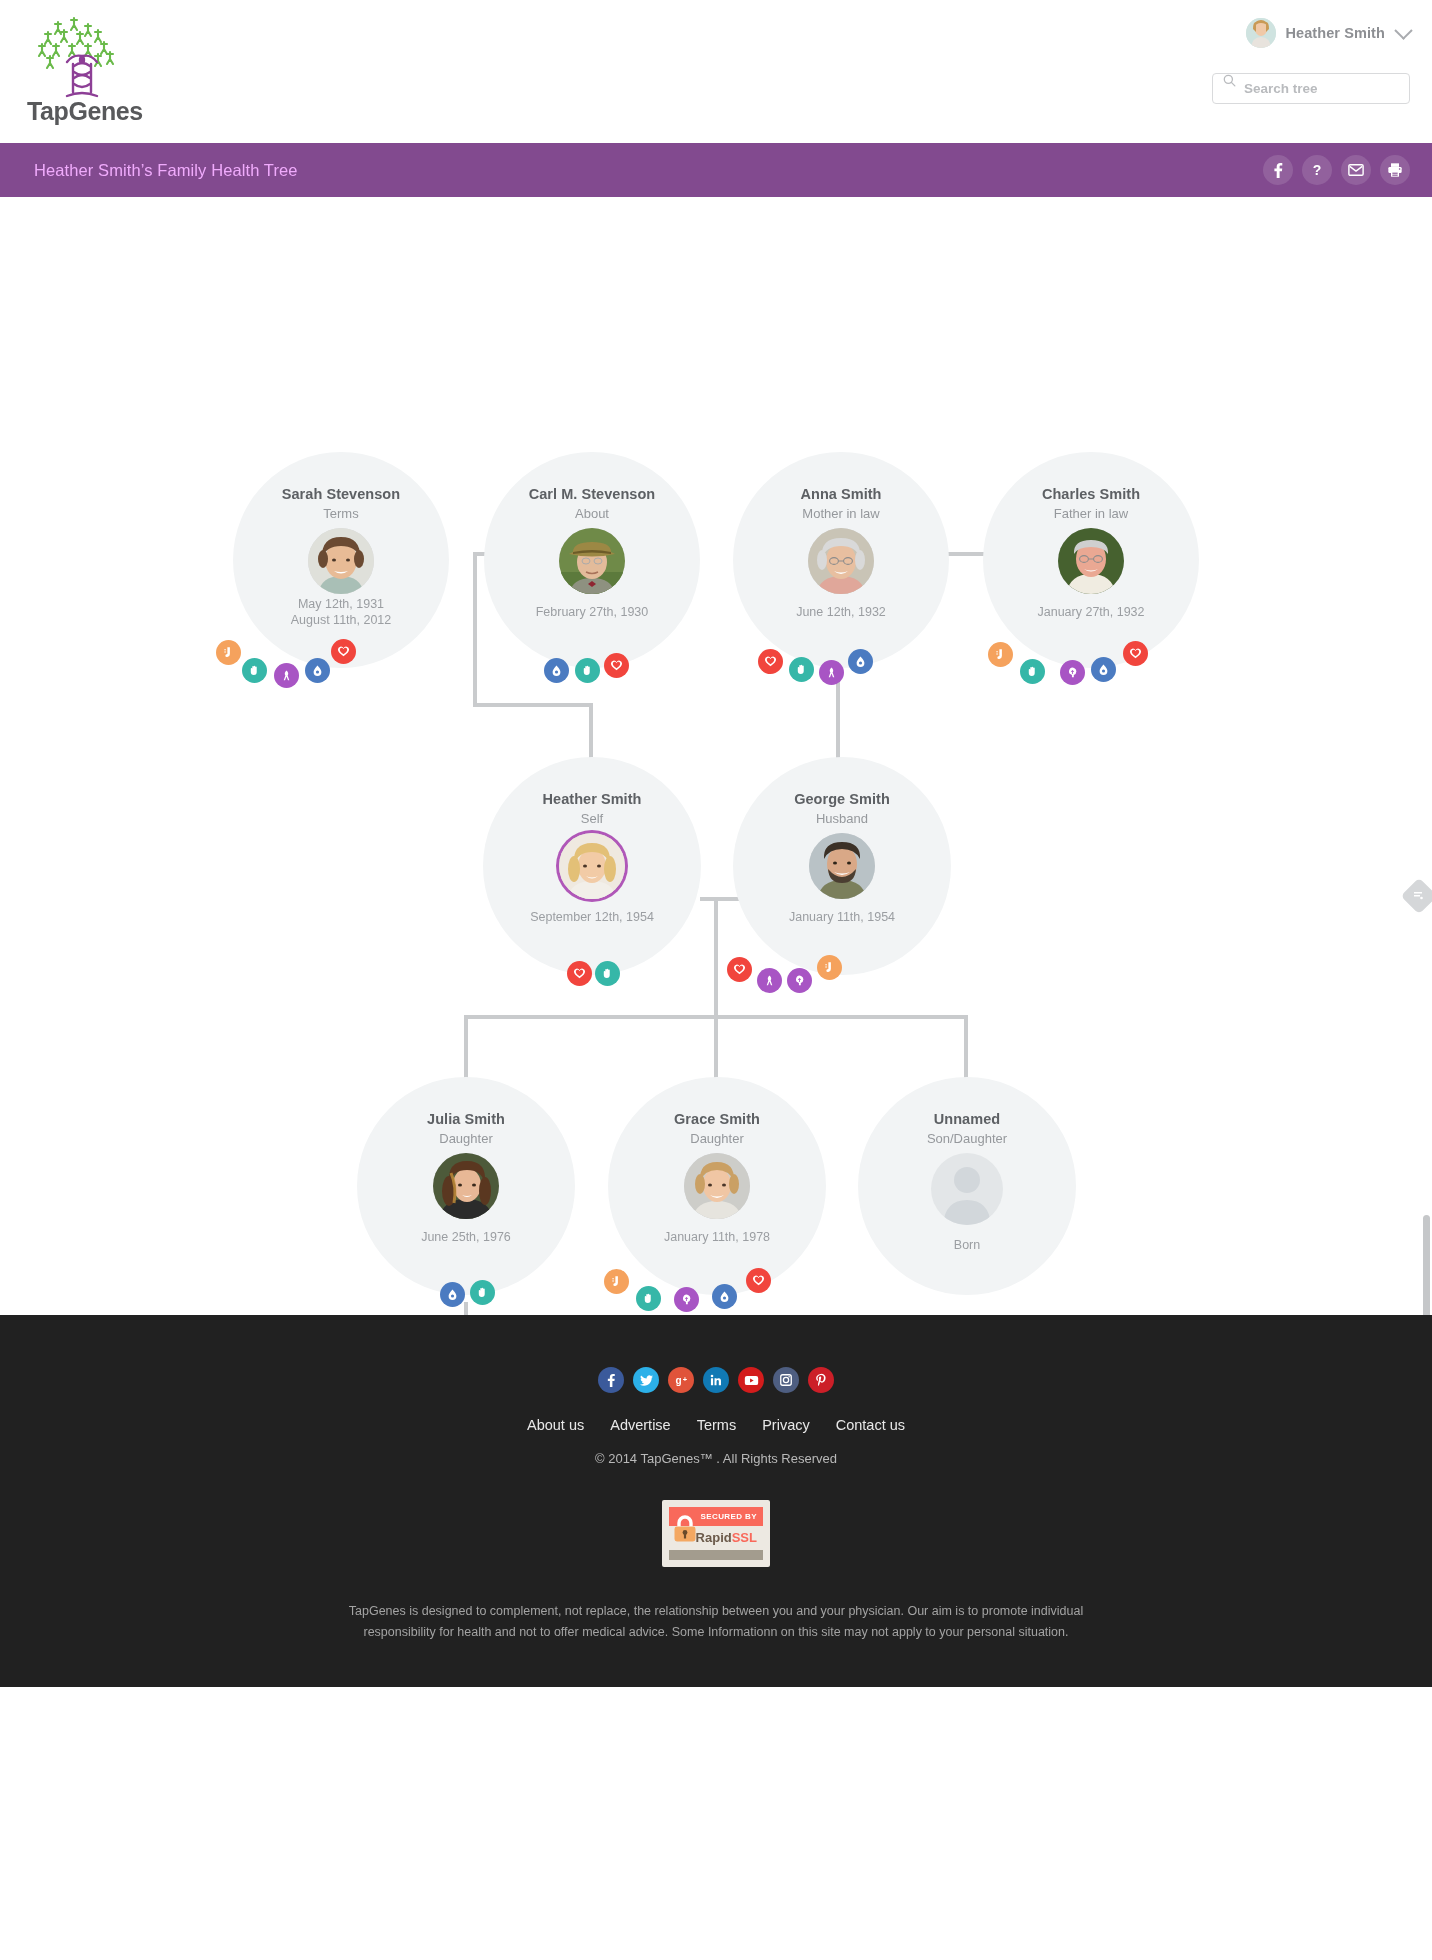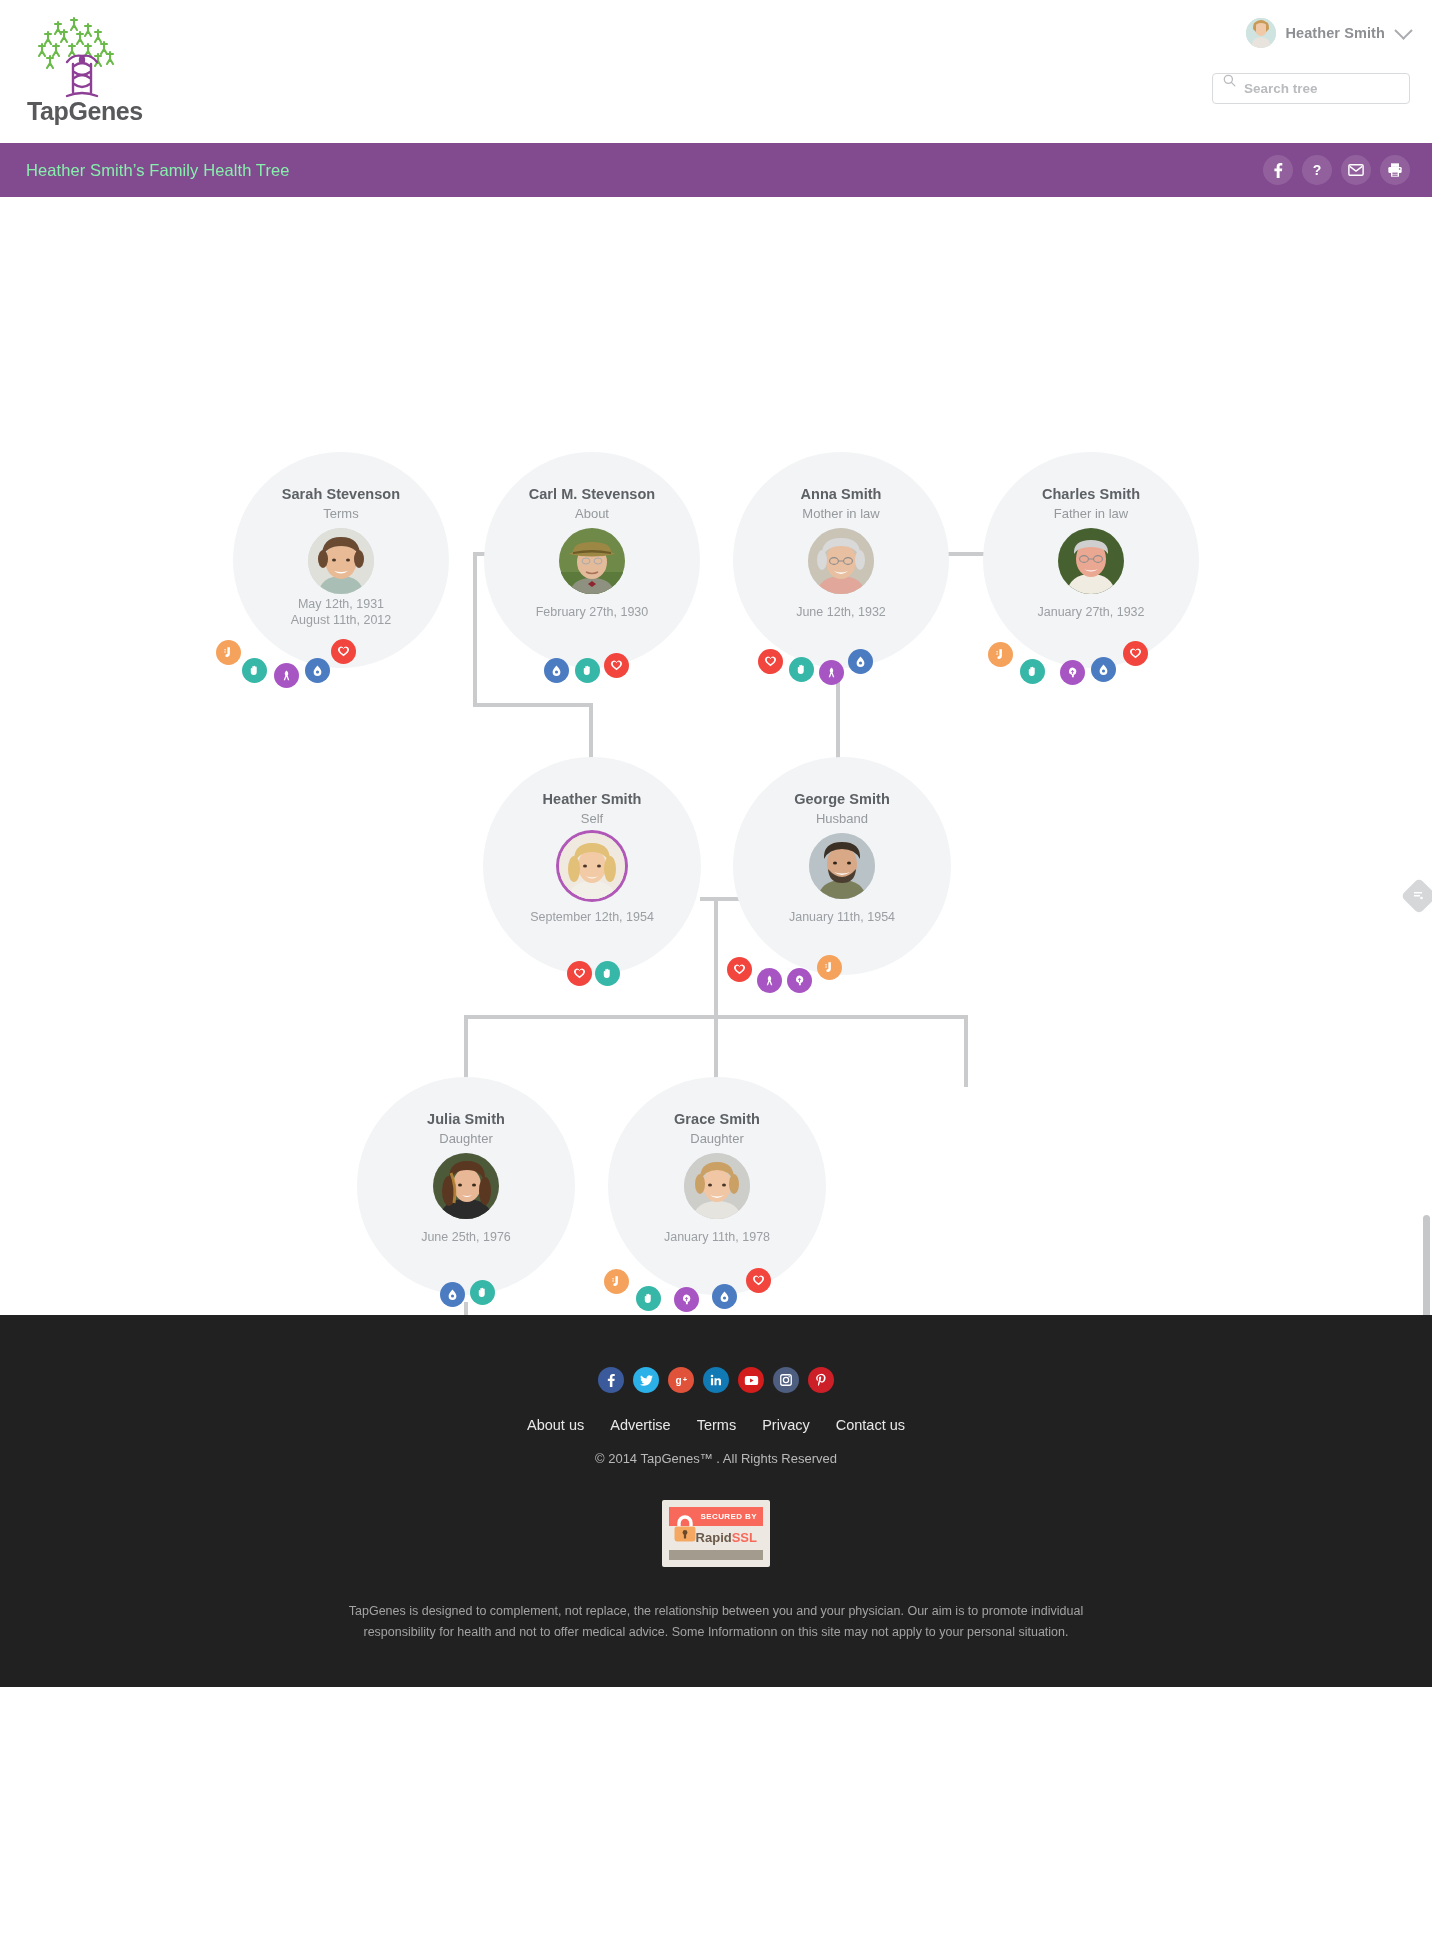--- a/index.html
+++ b/index.html
@@ -94,23 +94,24 @@
   
   .banner {
     height: 54px;
     background: #824a8f;
     display: flex;
     align-items: center;
     justify-content: space-between;
     padding: 0 22px 0 26px;
   }
   .banner-title {
-    color: #86efac;
+    color: #f0abfc;
     font-size: 16.5px;
     letter-spacing: 0.1px;
+    margin-left: 8px;
   }
   .banner-actions { display: flex; gap: 9px; align-items: center; }
   .banner-btn {
     width: 30px; height: 30px;
     border-radius: 50%;
     background: rgba(255,255,255,0.13);
     display: flex; align-items: center; justify-content: center;
     cursor: pointer;
   }
   .banner-btn svg { display: block; }
@@ -828,20 +829,33 @@
       </div>
       <div class="badge c-heart" style="left:138px; top:-5px;">
         <svg width="13" height="13" viewBox="0 0 14 14">
             <path d="M7 12 Q1 8 1 4.8 A3.2 3.2 0 017 3.4 A3.2 3.2 0 0113 4.8 Q13 8 7 12 Z" fill="#fff"></path>
             <path d="M7 10 Q3 7.4 3 5.2 A2 2 0 017 4.6 A2 2 0 0111 5.2 Q11 7.4 7 10 Z" fill="#f1453d"></path>
           </svg>
       </div>
     </div>
   </div>
 
+  <div class="node mid" style="left:858px; top:880px;">
+    <div class="node-name">Unnamed</div>
+    <div class="node-rel">Son/Daughter</div>
+    <div class="node-photo empty">
+      <svg width="72" height="72" viewBox="0 0 72 72">
+        <circle cx="36" cy="27" r="13" fill="#d2d7db"></circle>
+        <path d="M12 72 Q14 47 36 47 Q58 47 60 72 Z" fill="#d2d7db"></path>
+      </svg>
+    </div>
+    <div class="node-dates born">
+      <span>Born</span>
+    </div>
+  </div>
 
   <div class="side-widget">
     <div class="side-widget-inner">
       <svg width="14" height="14" viewBox="0 0 14 14">
         <rect x="2" y="3" width="8" height="1.5" fill="#fff"></rect>
         <rect x="2" y="6" width="6" height="1.5" fill="#fff"></rect>
         <circle cx="9.5" cy="9" r="1.3" fill="#fff"></circle>
       </svg>
     </div>
   </div>

